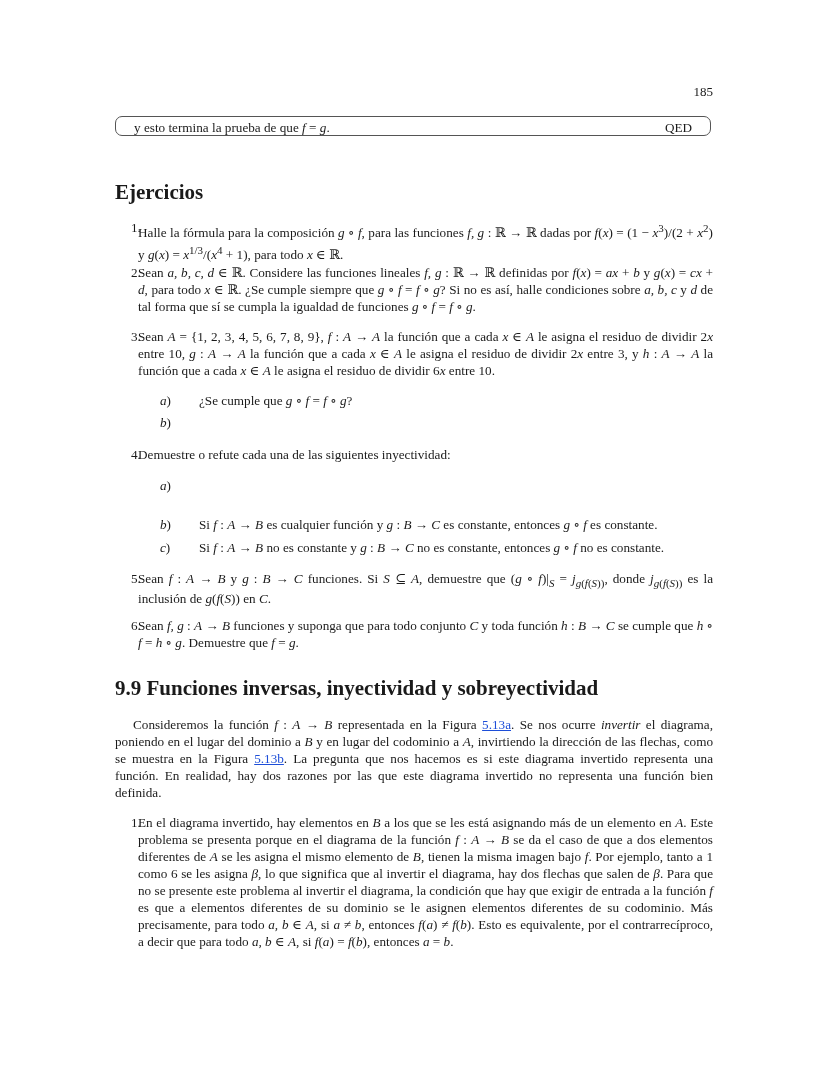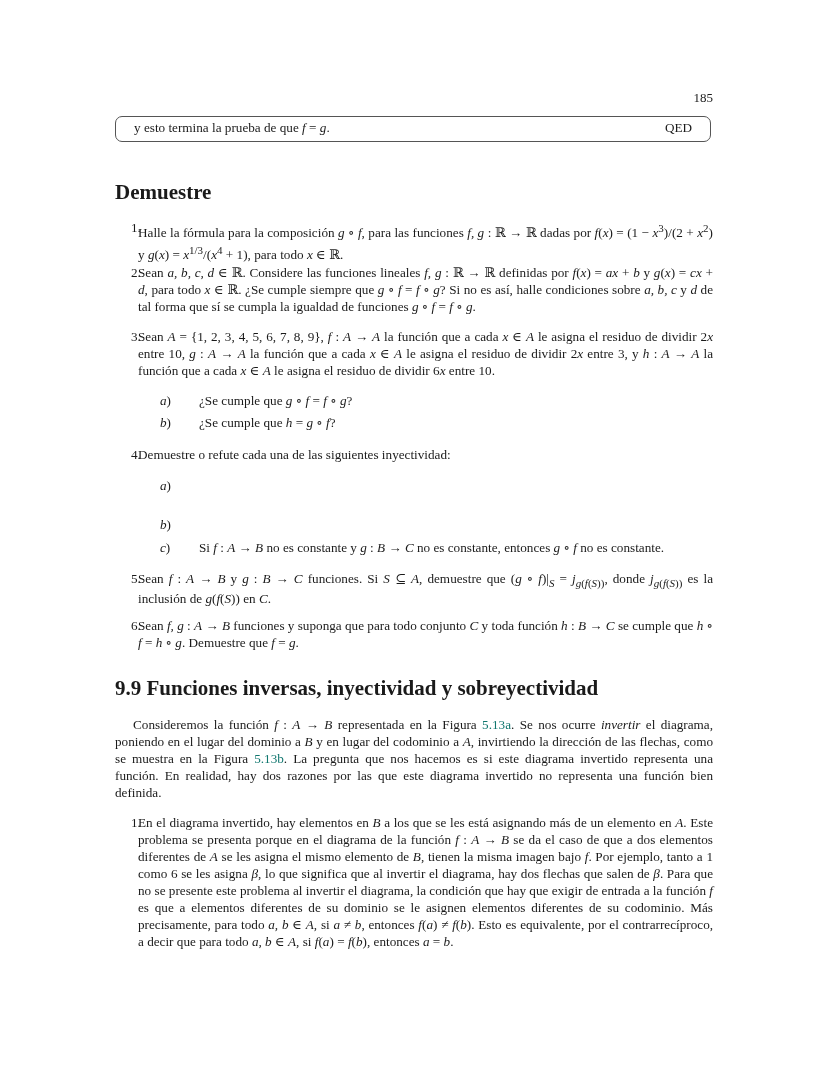--- a/index.html
+++ b/index.html
@@ -1,49 +1,49 @@
 <!DOCTYPE html>
 <html><head>
 <meta charset="utf-8">
 <style>
   html, body { margin: 0; padding: 0; background: #ffffff; }
   body { width: 828px; height: 1071px; position: relative; overflow: hidden;
          font-family: "Liberation Serif", "DejaVu Serif", serif; color: #1a1a1a; }
-  .page-number { position: absolute; top: 90px; right: 115px; font-size: 13px; }
-  .qed-box { position: absolute; left: 115px; top: 116px; width: 596px; height: 26px;
+  .page-number { position: absolute; top: 84px; right: 115px; font-size: 13px; }
+  .qed-box { position: absolute; left: 115px; top: 116px; width: 596px; height: 20px;
              border: 1.3px solid #555; border-radius: 7px; box-sizing: border-box;
              font-size: 13.2px; }
   .qed-box .left { position: absolute; left: 18px; top: 3px; }
   .qed-box .right { position: absolute; right: 18px; top: 3px; }
   .section-heading { position: absolute; left: 115px; font-weight: bold; font-size: 21px; }
   .h-ejercicios { top: 180px; }
   .h-56 { top: 676px; }
   .ex { position: absolute; left: 115px; width: 598px; font-size: 13.2px; line-height: 16.8px; }
   .ex .num { position: absolute; left: 16px; top: 0; }
   .ex .body { margin-left: 23px; text-align: justify; }
   .sub { position: absolute; left: 115px; width: 598px; font-size: 13.2px; line-height: 16.8px; }
   .sub .lbl { position: absolute; left: 45px; font-style: italic; }
   .sub .lbl-paren { font-style: normal; }
   .sub .body { margin-left: 84px; text-align: justify; }
   .para { position: absolute; left: 115px; width: 598px; font-size: 13.2px; line-height: 17px;
           text-align: justify; text-indent: 18px; }
   i.m { font-style: italic; }
-  .ref { color: #0f766e; }
+  .ref { color: #1d4ed8; text-decoration: underline; }
 </style>
 </head>
 <body>
 
 <div class="page-number">185</div>
 
 <div class="qed-box">
   <span class="left">y esto termina la prueba de que <i class="m">f</i> = <i class="m">g</i>.</span>
   <span class="right">QED</span>
 </div>
 
-<div class="section-heading h-ejercicios">Demuestre</div>
+<div class="section-heading h-ejercicios">Ejercicios</div>
 
 <div class="ex" style="top:220px;">
   <span class="num">1.</span>
   <div class="body">Halle la fórmula para la composición <i class="m">g</i> ∘ <i class="m">f</i>, para las funciones <i class="m">f, g</i> : ℝ → ℝ dadas por <i class="m">f</i>(<i class="m">x</i>) = (1 − <i class="m">x</i><sup>3</sup>)/(2 + <i class="m">x</i><sup>2</sup>) y <i class="m">g</i>(<i class="m">x</i>) = <i class="m">x</i><sup>1/3</sup>/(<i class="m">x</i><sup>4</sup> + 1), para todo <i class="m">x</i> ∈ ℝ.</div>
 </div>
 
 <div class="ex" style="top:265px;">
   <span class="num">2.</span>
   <div class="body">Sean <i class="m">a, b, c, d</i> ∈ ℝ. Considere las funciones lineales <i class="m">f, g</i> : ℝ → ℝ definidas por <i class="m">f</i>(<i class="m">x</i>) = <i class="m">ax</i> + <i class="m">b</i> y <i class="m">g</i>(<i class="m">x</i>) = <i class="m">cx</i> + <i class="m">d</i>, para todo <i class="m">x</i> ∈ ℝ. ¿Se cumple siempre que <i class="m">g</i> ∘ <i class="m">f</i> = <i class="m">f</i> ∘ <i class="m">g</i>? Si no es así, halle condiciones sobre <i class="m">a, b, c</i> y <i class="m">d</i> de tal forma que sí se cumpla la igualdad de funciones <i class="m">g</i> ∘ <i class="m">f</i> = <i class="m">f</i> ∘ <i class="m">g</i>.</div>
 </div>
@@ -51,32 +51,32 @@
 <div class="ex" style="top:329px;">
   <span class="num">3.</span>
   <div class="body">Sean <i class="m">A</i> = {1, 2, 3, 4, 5, 6, 7, 8, 9}, <i class="m">f</i> : <i class="m">A</i> → <i class="m">A</i> la función que a cada <i class="m">x</i> ∈ <i class="m">A</i> le asigna el residuo de dividir 2<i class="m">x</i> entre 10, <i class="m">g</i> : <i class="m">A</i> → <i class="m">A</i> la función que a cada <i class="m">x</i> ∈ <i class="m">A</i> le asigna el residuo de dividir 2<i class="m">x</i> entre 3, y <i class="m">h</i> : <i class="m">A</i> → <i class="m">A</i> la función que a cada <i class="m">x</i> ∈ <i class="m">A</i> le asigna el residuo de dividir 6<i class="m">x</i> entre 10.</div>
 </div>
 <div class="sub" style="top:393px;">
   <span class="lbl"><i>a</i><span class="lbl-paren">)</span></span>
   <div class="body">¿Se cumple que <i class="m">g</i> ∘ <i class="m">f</i> = <i class="m">f</i> ∘ <i class="m">g</i>?</div>
 </div>
 <div class="sub" style="top:415px;">
   <span class="lbl"><i>b</i><span class="lbl-paren">)</span></span>
-  <div class="body">¿Se cumple que <i class="m">h</i> = <i class="m">g</i> ∘ <i class="m">f</i>?</div>
 </div>
 
 <div class="ex" style="top:447px;">
   <span class="num">4.</span>
   <div class="body">Demuestre o refute cada una de las siguientes inyectividad:</div>
 </div>
 <div class="sub" style="top:478px;">
   <span class="lbl"><i>a</i><span class="lbl-paren">)</span></span>
 </div>
 <div class="sub" style="top:517px;">
   <span class="lbl"><i>b</i><span class="lbl-paren">)</span></span>
+  <div class="body">Si <i class="m">f</i> : <i class="m">A</i> → <i class="m">B</i> es cualquier función y <i class="m">g</i> : <i class="m">B</i> → <i class="m">C</i> es constante, entonces <i class="m">g</i> ∘ <i class="m">f</i> es constante.</div>
 </div>
 <div class="sub" style="top:540px;">
   <span class="lbl"><i>c</i><span class="lbl-paren">)</span></span>
   <div class="body">Si <i class="m">f</i> : <i class="m">A</i> → <i class="m">B</i> no es constante y <i class="m">g</i> : <i class="m">B</i> → <i class="m">C</i> no es constante, entonces <i class="m">g</i> ∘ <i class="m">f</i> no es constante.</div>
 </div>
 
 <div class="ex" style="top:571px;">
   <span class="num">5.</span>
   <div class="body">Sean <i class="m">f</i> : <i class="m">A</i> → <i class="m">B</i> y <i class="m">g</i> : <i class="m">B</i> → <i class="m">C</i> funciones. Si <i class="m">S</i> ⊆ <i class="m">A</i>, demuestre que (<i class="m">g</i> ∘ <i class="m">f</i>)|<sub><i class="m">S</i></sub> = <i class="m">j</i><sub><i class="m">g</i>(<i class="m">f</i>(<i class="m">S</i>))</sub>, donde <i class="m">j</i><sub><i class="m">g</i>(<i class="m">f</i>(<i class="m">S</i>))</sub> es la inclusión de <i class="m">g</i>(<i class="m">f</i>(<i class="m">S</i>)) en <i class="m">C</i>.</div>
 </div>

